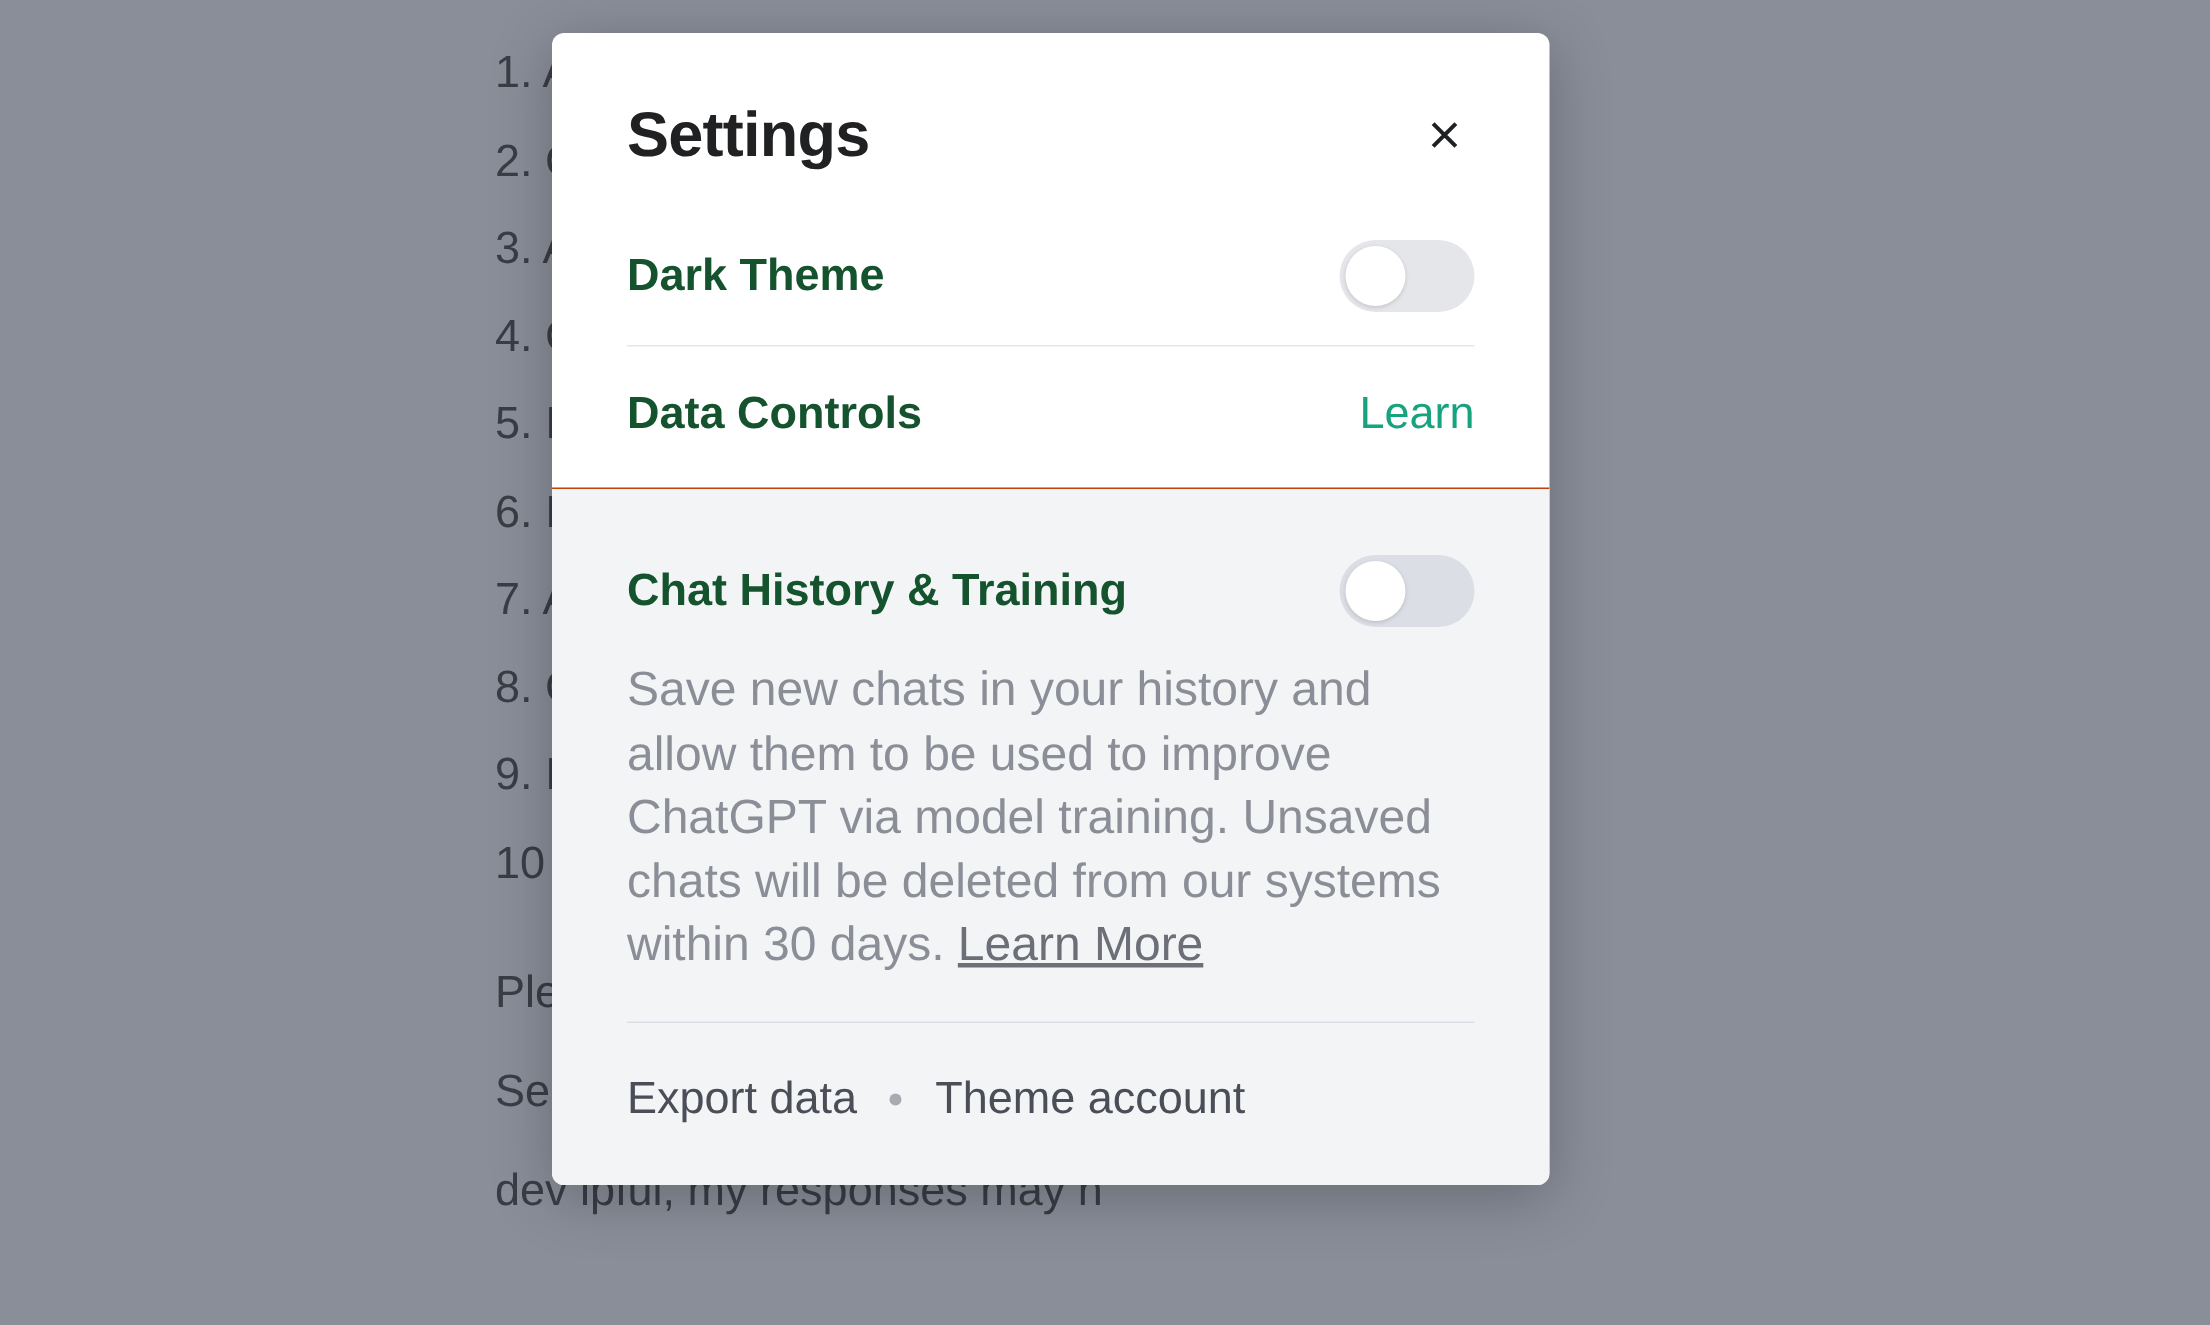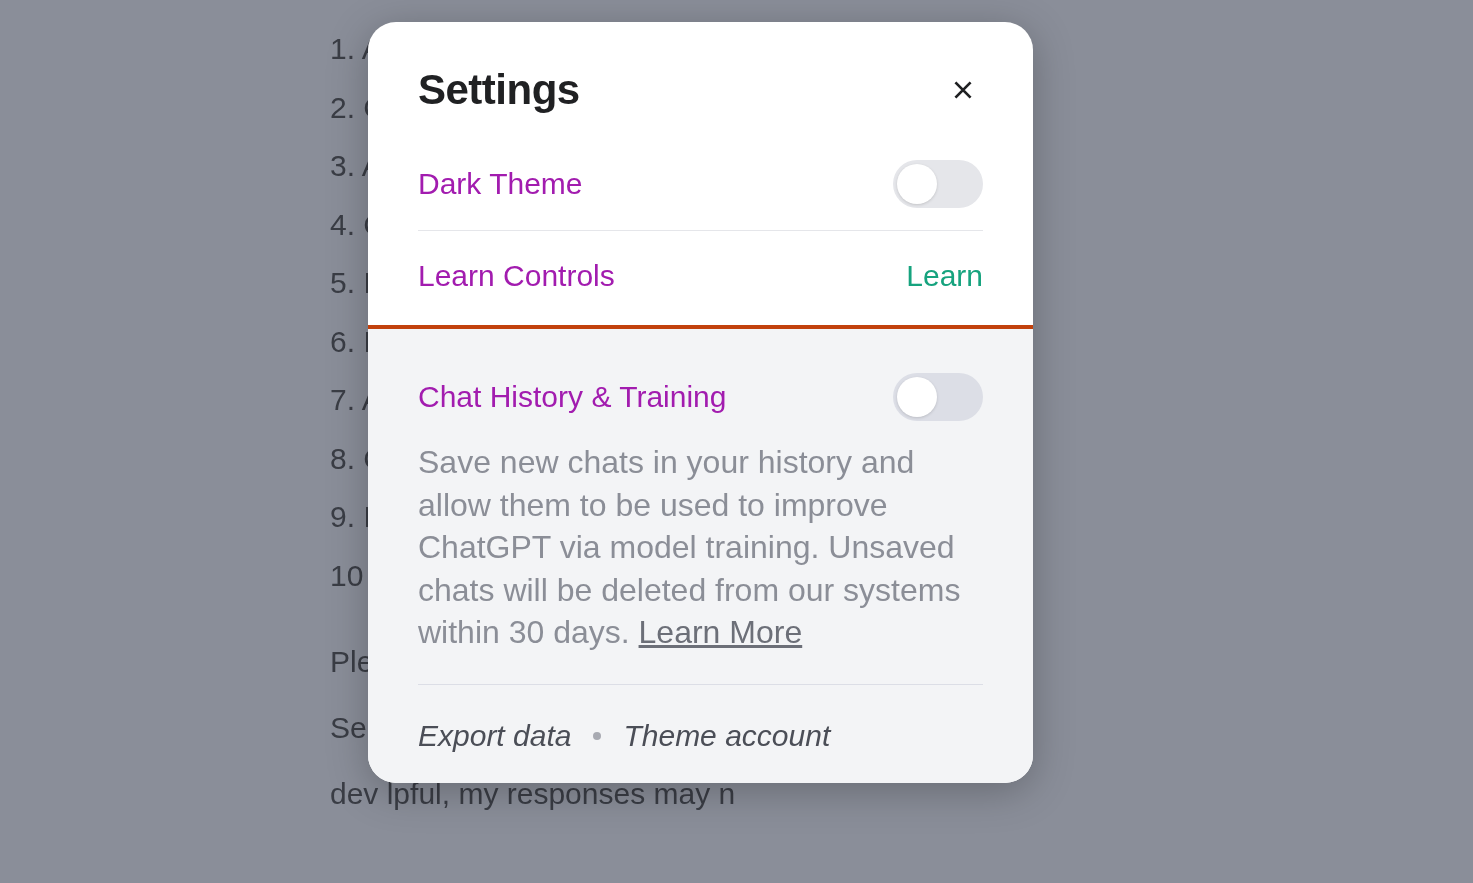--- a/index.html
+++ b/index.html
@@ -32,21 +32,21 @@
     .bg-paragraph {
       margin-top: 24px;
       line-height: 2.2;
     }
     .modal {
       position: absolute;
       left: 368px;
       top: 22px;
       width: 665px;
       background: #ffffff;
-      border-radius: 28px;
+      border-radius: 8px;
       box-shadow: 0 8px 40px rgba(0,0,0,0.25);
       overflow: hidden;
     }
     .modal-header {
       display: flex;
       align-items: center;
       justify-content: space-between;
       padding: 44px 50px 24px 50px;
     }
     .modal-title {
@@ -72,22 +72,22 @@
       stroke-width: 2.5;
     }
     .setting-row {
       display: flex;
       align-items: center;
       justify-content: space-between;
       padding: 22px 50px;
     }
     .setting-label {
       font-size: 30px;
-      color: #a21caf;
-      font-weight: 400;
+      color: #14532d;
+      font-weight: 700;
     }
     .toggle {
       width: 90px;
       height: 48px;
       background: #e5e6ea;
       border-radius: 999px;
       position: relative;
       cursor: pointer;
       border: none;
     }
@@ -116,22 +116,22 @@
       font-family: inherit;
     }
     .data-controls-row {
       display: flex;
       align-items: center;
       justify-content: space-between;
       padding: 28px 50px 32px 50px;
     }
     .data-section {
       background: #f3f4f6;
-      border-top: 4px solid #c2410c;
-      padding-bottom: 20px;
+      border-top: 1px solid #c2410c;
+      padding-bottom: 30px;
     }
     .data-section .setting-row {
       padding: 44px 50px 20px 50px;
     }
     .data-section .toggle {
       background: #dcdee6;
     }
     .description {
       padding: 0 50px 20px 50px;
       font-size: 32px;
@@ -154,21 +154,20 @@
       padding: 34px 50px 10px 50px;
       gap: 22px;
     }
     .action-btn {
       font-size: 30px;
       color: #4b4e57;
       background: transparent;
       border: none;
       cursor: pointer;
       font-family: inherit;
-      font-style: italic;
     }
     .dot-sep {
       width: 8px;
       height: 8px;
       background: #a8aab2;
       border-radius: 50%;
     }
   </style>
 </head>
 <body>
@@ -202,21 +201,21 @@
   <div class="setting-row">
     <div class="setting-label">Dark Theme</div>
     <button class="toggle">
       <span class="toggle-thumb"></span>
     </button>
   </div>
 
   <div class="divider"></div>
 
   <div class="data-controls-row">
-    <div class="setting-label">Learn Controls</div>
+    <div class="setting-label">Data Controls</div>
     <button class="hide-link">Learn</button>
   </div>
 
   <div class="data-section">
     <div class="setting-row">
       <div class="setting-label">Chat History &amp; Training</div>
       <button class="toggle">
         <span class="toggle-thumb"></span>
       </button>
     </div>

